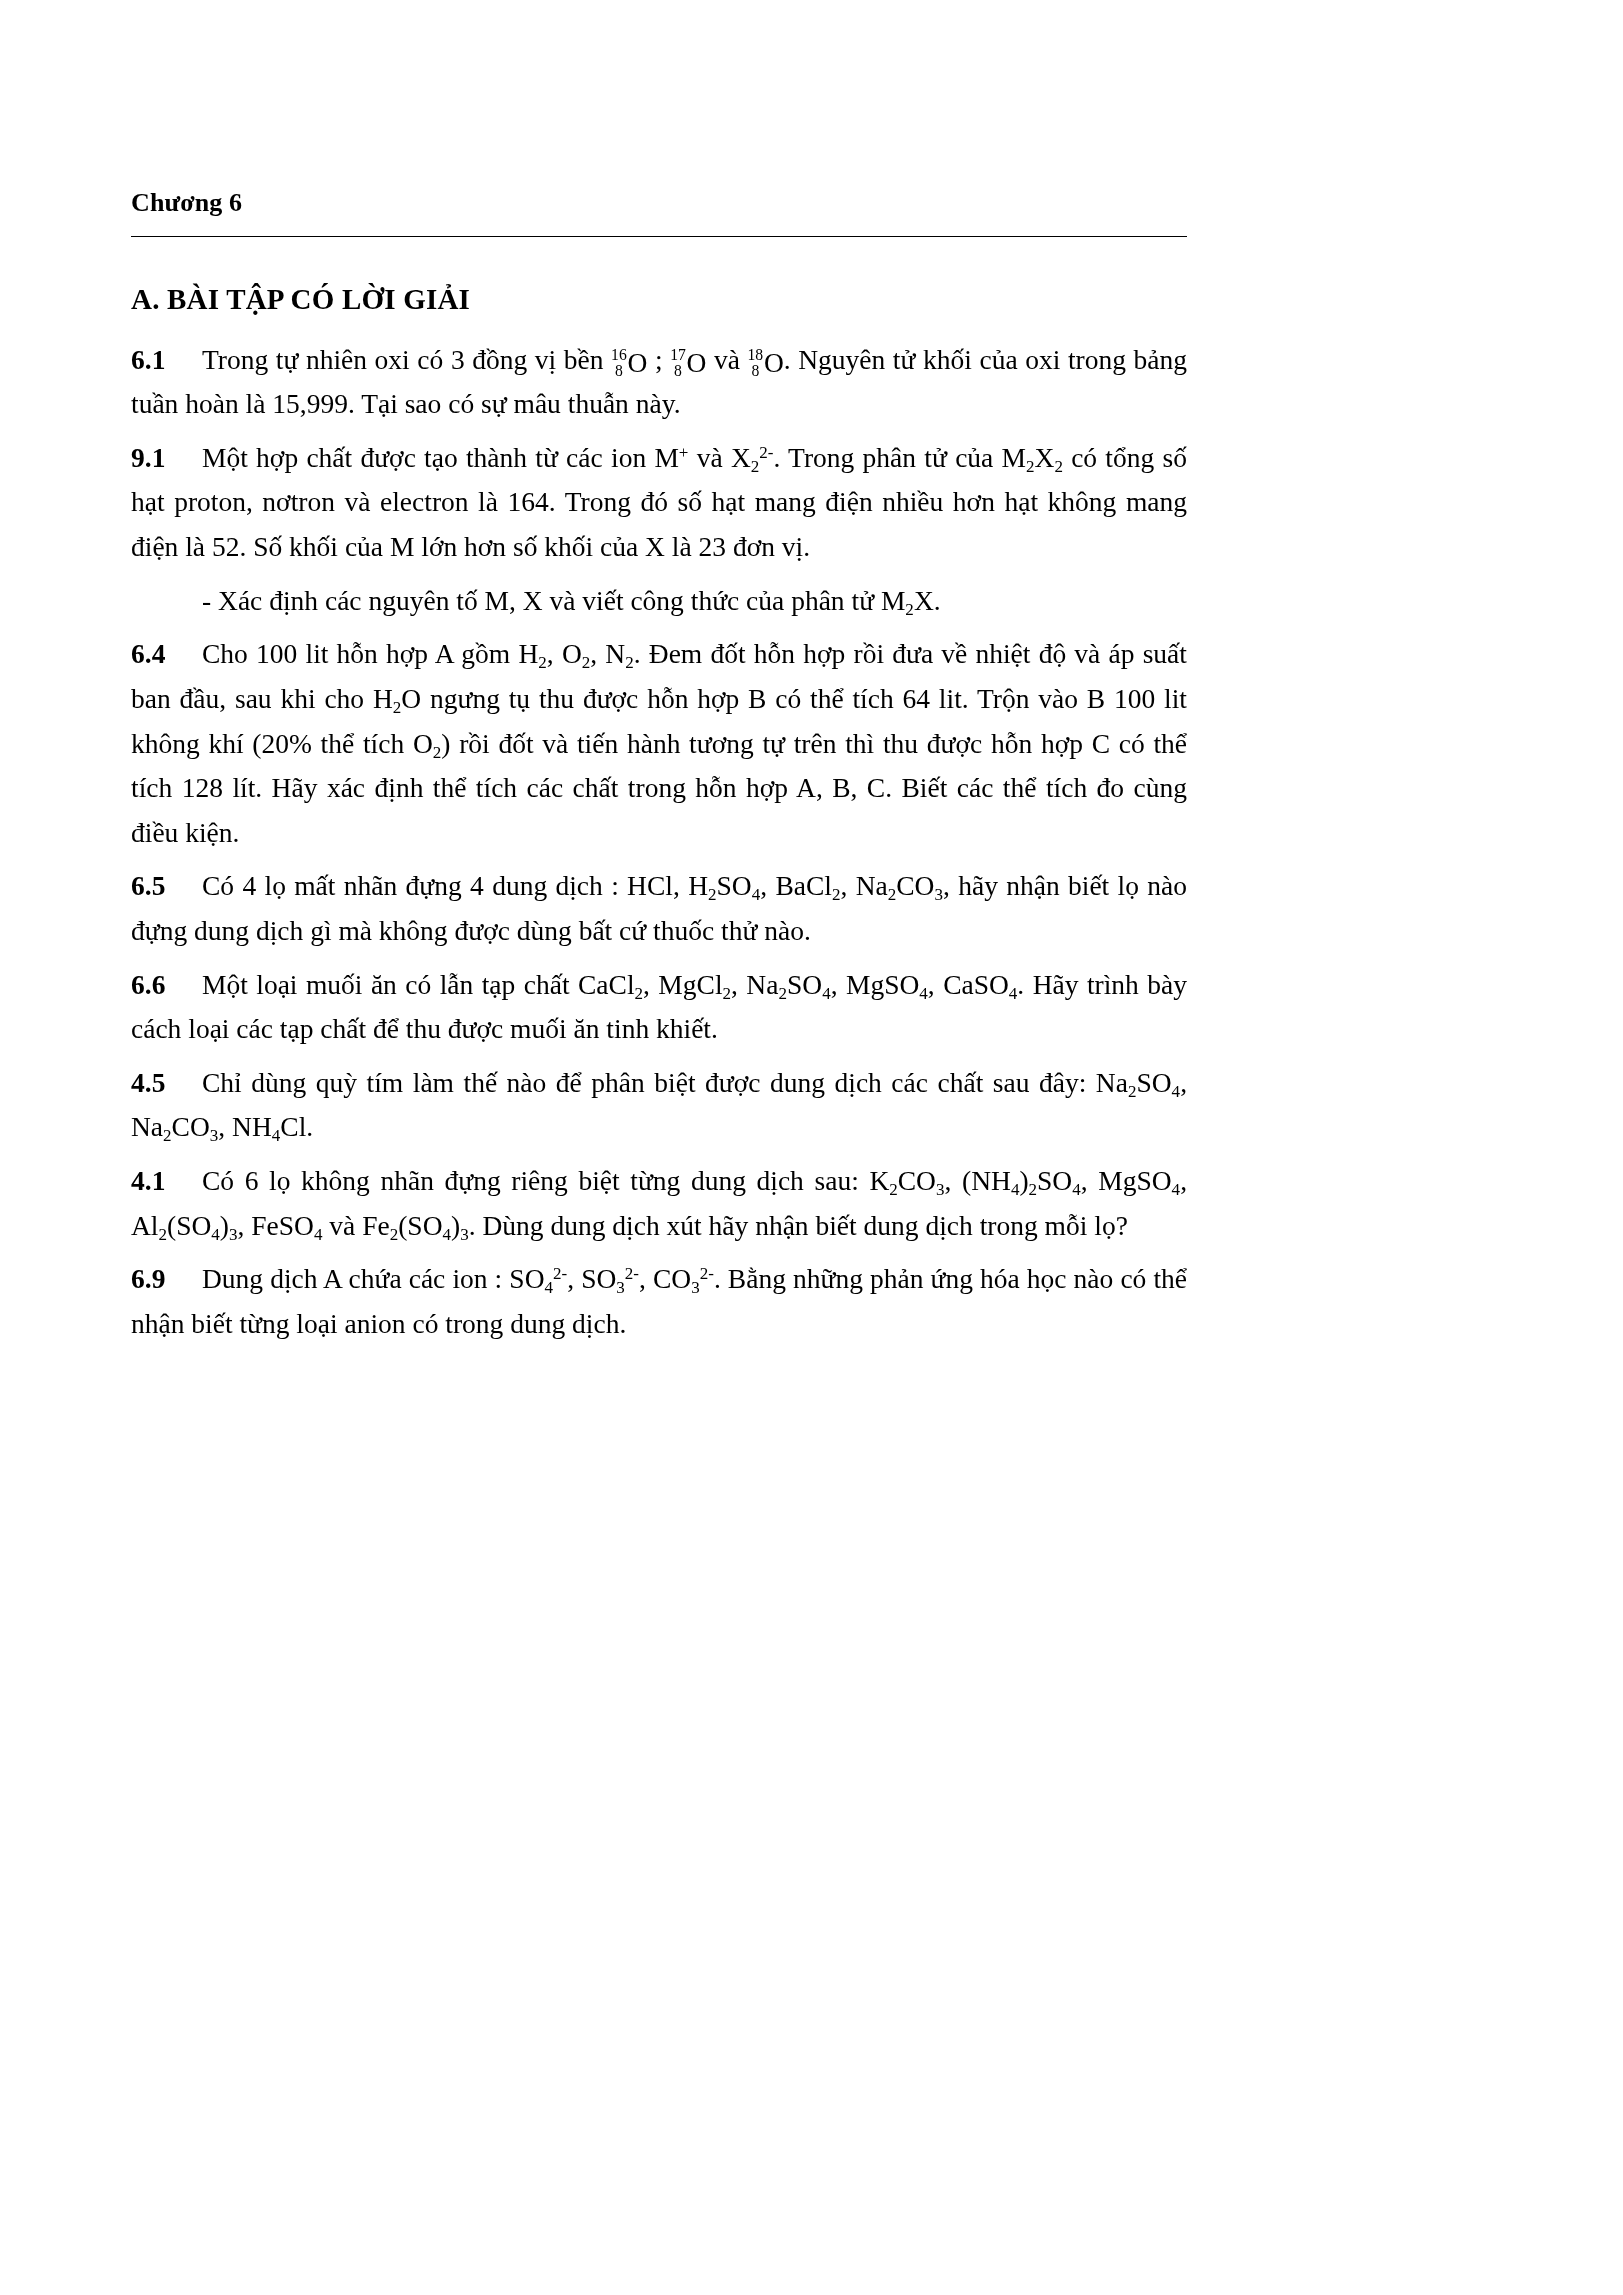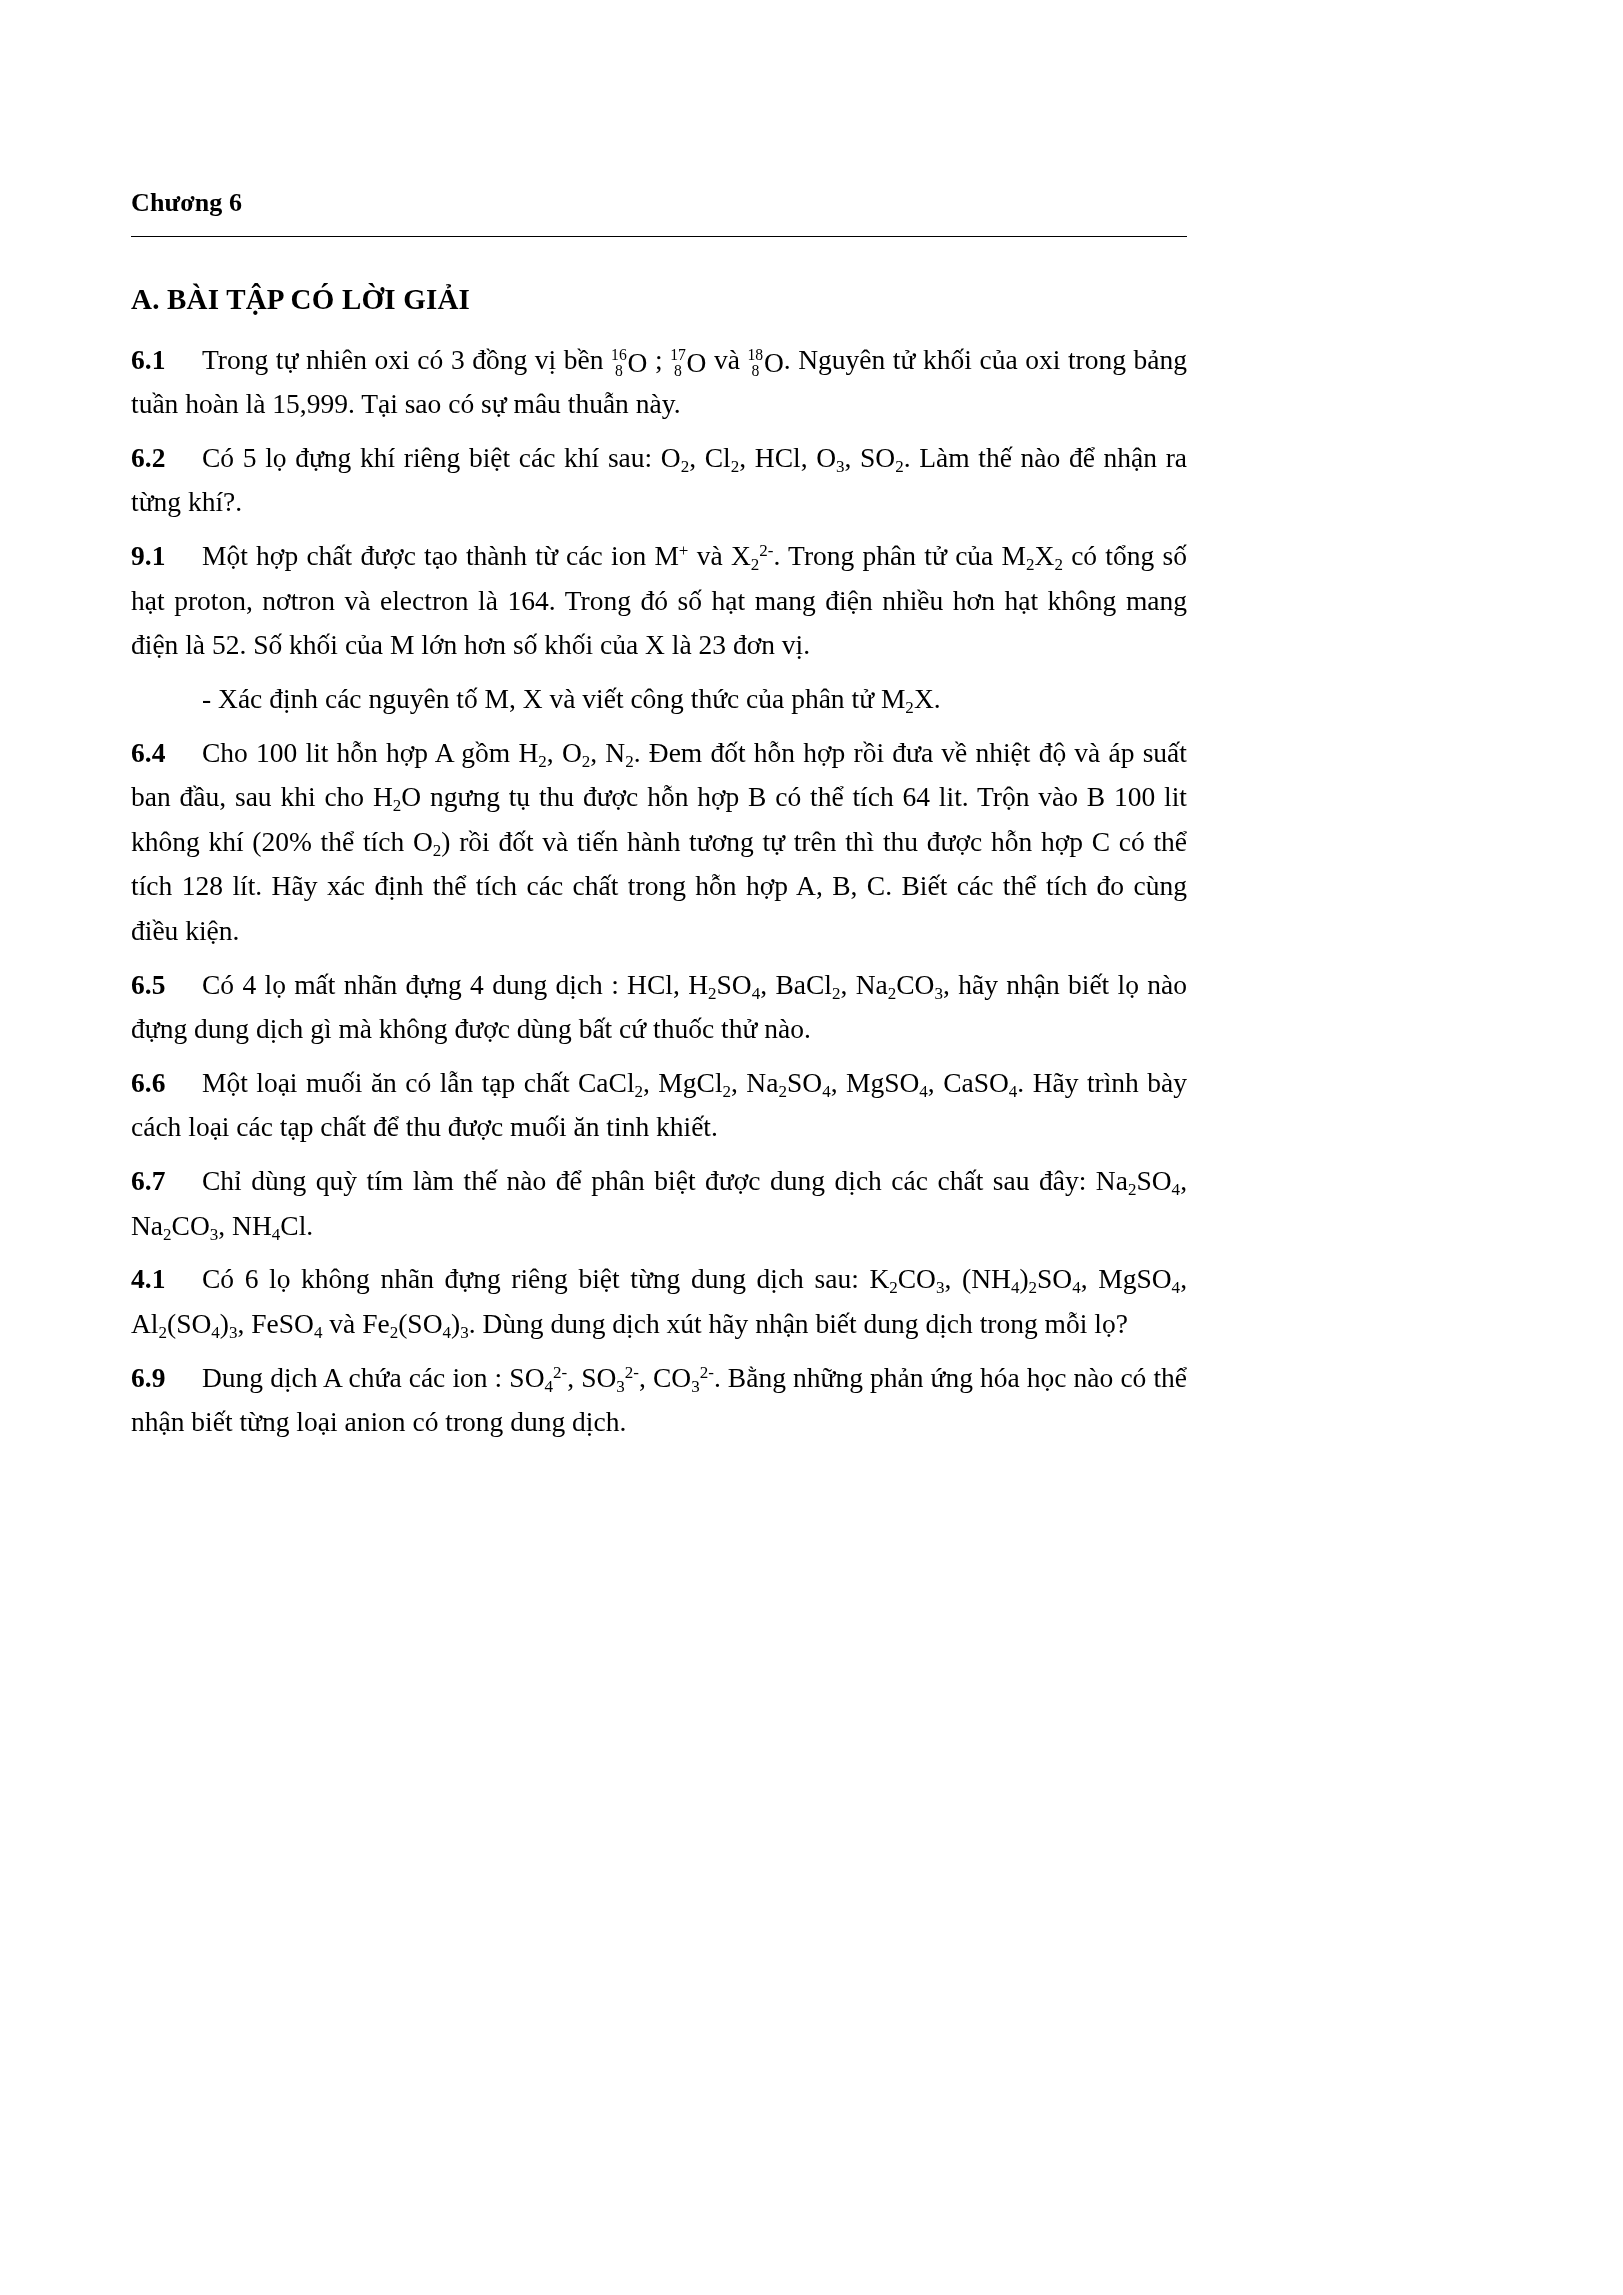--- a/index.html
+++ b/index.html
@@ -101,25 +101,24 @@
 
 <div class="page">
 
   <div class="chapter-label">Chương 6</div>
   <hr class="rule">
 
   <div class="section-title">A. BÀI TẬP CÓ LỜI GIẢI</div>
 
   <div id="body-content">
       <div class="problem"><span class="num">6.1</span><span>Trong tự nhiên oxi có 3 đồng vị bền <span class="isotope"><span class="nums"><span>16</span><span>8</span></span><span class="sym">O</span></span> ; <span class="isotope"><span class="nums"><span>17</span><span>8</span></span><span class="sym">O</span></span> và <span class="isotope"><span class="nums"><span>18</span><span>8</span></span><span class="sym">O</span></span>. Nguyên tử khối của oxi trong bảng tuần hoàn là 15,999. Tại sao có sự mâu thuẫn này.</span></div>
-      <div class="problem"><span class="num">6.2</span><span>Có 5 lọ đựng khí riêng biệt các khí sau: O<sub>2</sub>, Cl<sub>2</sub>, HCl, O<sub>3</sub>, SO<sub>2</sub>. Làm thế nào để nhận ra từng khí?.</span></div>
       <div class="problem"><span class="num">9.1</span><span>Một hợp chất được tạo thành từ các ion M<sup>+</sup> và X<sub>2</sub><sup>2-</sup>. Trong phân tử của M<sub>2</sub>X<sub>2</sub> có tổng số hạt proton, nơtron và electron là 164. Trong đó số hạt mang điện nhiều hơn hạt không mang điện là 52. Số khối của M lớn hơn số khối của X là 23 đơn vị.</span></div>
       <div class="sub-line">- Xác định các nguyên tố M, X và viết công thức của phân tử M<sub>2</sub>X.</div>
       <div class="problem"><span class="num">6.4</span><span>Cho 100 lit hỗn hợp A gồm H<sub>2</sub>, O<sub>2</sub>, N<sub>2</sub>. Đem đốt hỗn hợp rồi đưa về nhiệt độ và áp suất ban đầu, sau khi cho H<sub>2</sub>O ngưng tụ thu được hỗn hợp B có thể tích 64 lit. Trộn vào B 100 lit không khí (20% thể tích O<sub>2</sub>) rồi đốt và tiến hành tương tự trên thì thu được hỗn hợp C có thể tích 128 lít. Hãy xác định thể tích các chất trong hỗn hợp A, B, C. Biết các thể tích đo cùng điều kiện.</span></div>
       <div class="problem"><span class="num">6.5</span><span>Có 4 lọ mất nhãn đựng 4 dung dịch : HCl, H<sub>2</sub>SO<sub>4</sub>, BaCl<sub>2</sub>, Na<sub>2</sub>CO<sub>3</sub>, hãy nhận biết lọ nào đựng dung dịch gì  mà không được dùng bất cứ thuốc thử nào.</span></div>
       <div class="problem"><span class="num">6.6</span><span>Một loại muối ăn có lẫn tạp chất CaCl<sub>2</sub>, MgCl<sub>2</sub>, Na<sub>2</sub>SO<sub>4</sub>, MgSO<sub>4</sub>, CaSO<sub>4</sub>. Hãy trình bày cách loại các tạp chất để thu được muối ăn tinh khiết.</span></div>
-      <div class="problem"><span class="num">6.7</span><span>Chỉ dùng quỳ tím làm thế nào để phân biệt được dung dịch các chất sau đây: Na<sub>2</sub>SO<sub>4</sub>, Na<sub>2</sub>CO<sub>3</sub>, NH<sub>4</sub>Cl.</span></div>
+      <div class="problem"><span class="num">4.5</span><span>Chỉ dùng quỳ tím làm thế nào để phân biệt được dung dịch các chất sau đây: Na<sub>2</sub>SO<sub>4</sub>, Na<sub>2</sub>CO<sub>3</sub>, NH<sub>4</sub>Cl.</span></div>
       <div class="problem"><span class="num">4.1</span><span>Có 6 lọ không nhãn đựng riêng biệt từng dung dịch sau: K<sub>2</sub>CO<sub>3</sub>, (NH<sub>4</sub>)<sub>2</sub>SO<sub>4</sub>, MgSO<sub>4</sub>, Al<sub>2</sub>(SO<sub>4</sub>)<sub>3</sub>, FeSO<sub>4</sub> và Fe<sub>2</sub>(SO<sub>4</sub>)<sub>3</sub>. Dùng dung dịch xút hãy nhận biết dung dịch trong mỗi lọ?</span></div>
       <div class="problem"><span class="num">6.9</span><span>Dung dịch A chứa các ion : SO<sub>4</sub><sup>2-</sup>, SO<sub>3</sub><sup>2-</sup>, CO<sub>3</sub><sup>2-</sup>. Bằng những phản ứng hóa học nào có thể nhận biết từng loại anion có trong dung dịch.</span></div>
     </div>
 
 </div>
 
 
 </body></html>

